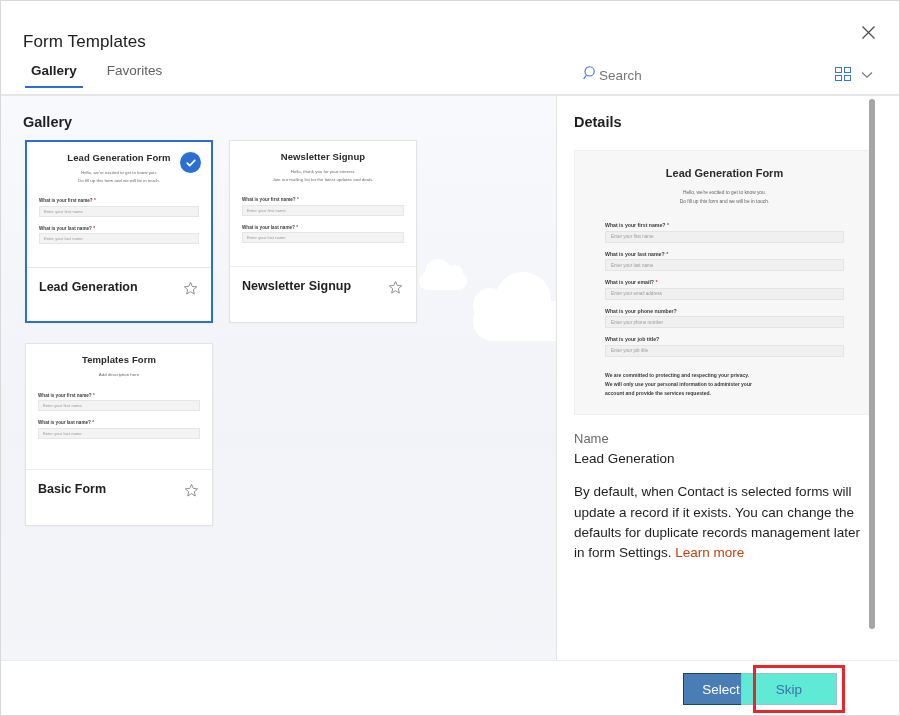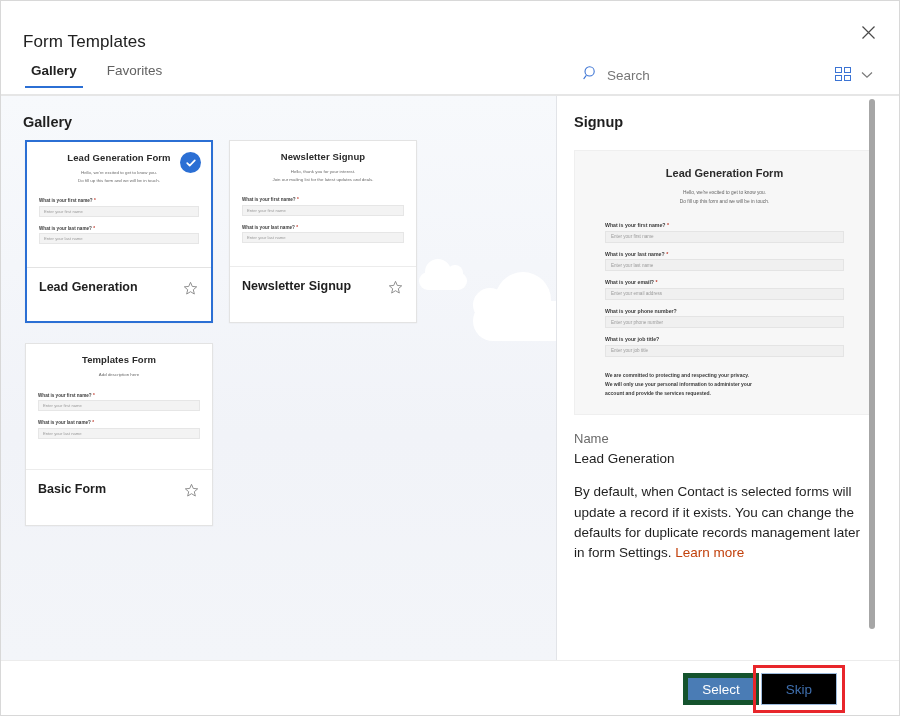--- a/index.html
+++ b/index.html
@@ -66,21 +66,21 @@
   .tabbar-rule {
     position: absolute;
     left: 0; right: 0; bottom: 0;
     height: 1px; background: #e6e6e6;
   }
 
   
   .search-box {
     position: absolute;
     left: 582px; top: 64px;
-    display: flex; align-items: center; gap: 8px;
+    display: flex; align-items: center; 
     cursor: text;
   }
   .search-placeholder {
     font-size: 13.5px;
     color: #767676;
   }
   .viewtoggle {
     position: absolute;
     right: 26px; top: 64px;
     display: flex; align-items: center; gap: 10px;
@@ -349,26 +349,26 @@
     height: 32px;
     font-size: 13.5px;
     display: flex; align-items: center; justify-content: center;
     cursor: pointer;
   }
   .btn-select {
     right: 78px; top: 12px;
     width: 76px;
     background: #4a7cb5;
     color: #ffffff;
-    border: 5px solid #14532d;
+    border: 1px solid #14532d;
   }
   .btn-skip {
     right: 0px; top: 12px;
-    width: 76px;
-    background: #000000;
+    width: 96px;
+    background: #5eead4;
     color: #3f6fae;
     border: 1px solid #9dbbdd;
   }
   .btn-wrap { position: absolute; right: 64px; top: 0; width: 160px; height: 57px; }
   .hl-box {
     position: absolute;
     right: 56px; top: 4px;
     width: 92px; height: 48px;
     border: 3px solid #e8262b;
     pointer-events: none;
@@ -520,21 +520,21 @@
                 <path d="M8 1.4 L9.9 5.8 L14.6 6.2 L11 9.3 L12.1 13.9 L8 11.4 L3.9 13.9 L5 9.3 L1.4 6.2 L6.1 5.8 Z" fill="none" stroke="#8a8a8a" stroke-width="1"></path>
               </svg>
             </span>
           </div>
         </div>
 
       </div>
     </div>
 
     <div class="details-pane">
-      <div class="details-title">Signup</div>
+      <div class="details-title">Details</div>
 
       <div class="details-scroll">
 
         <div class="preview-card">
           <div class="pv-title">Lead Generation Form</div>
           <div class="pv-sub">
             <div>Hello, we're excited to get to know you.</div>
             <div>Do fill up this form and we will be in touch.</div>
           </div>
 

